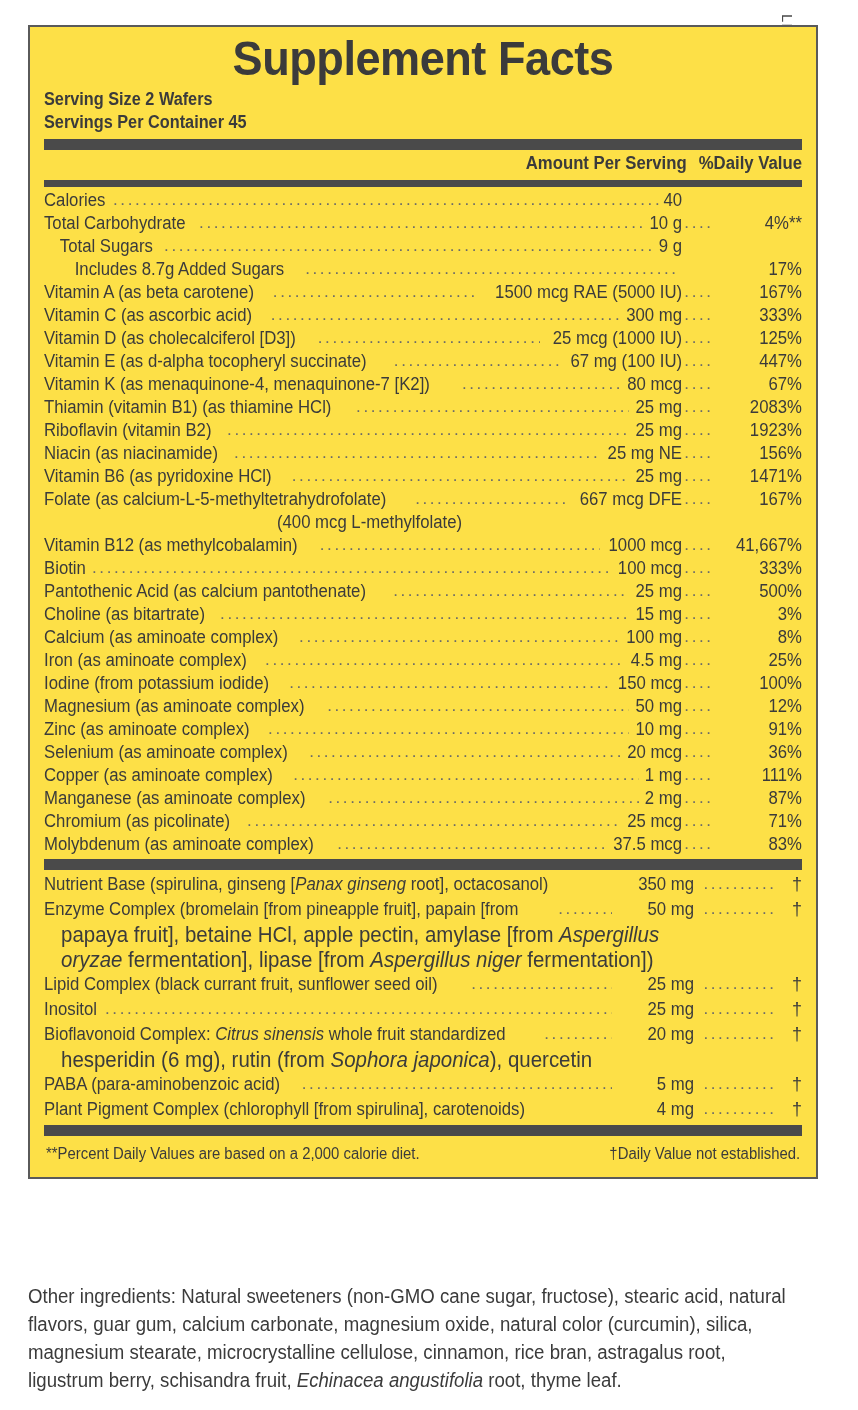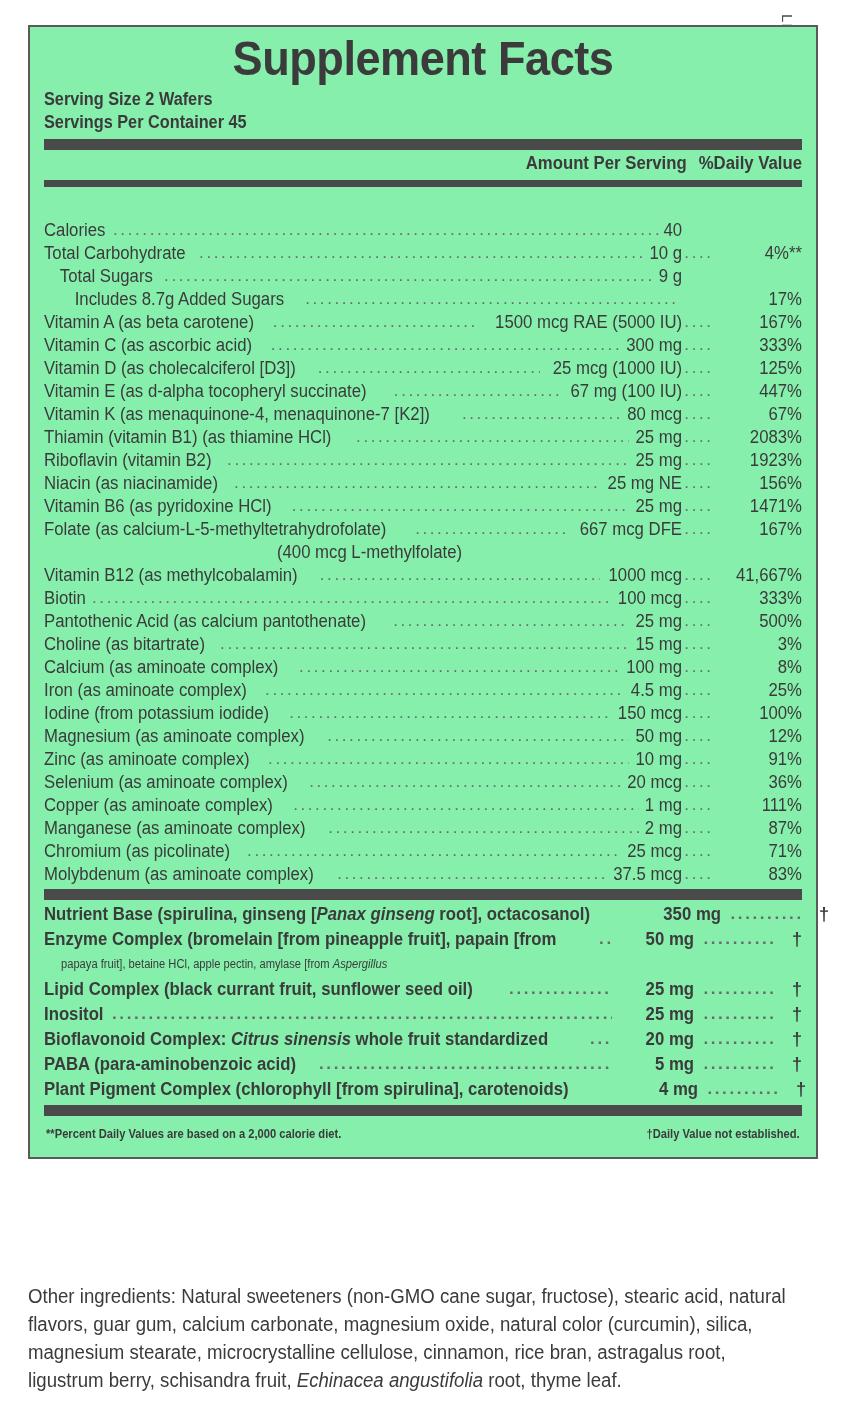--- a/index.html
+++ b/index.html
@@ -27,21 +27,21 @@
     font-family:"Liberation Sans",sans-serif;
   }
 
   
   .panel{
     position:absolute;
     left:28px;top:25px;
     width:790px;
     box-sizing:border-box;
     border:2px solid #5a5a5a;
-    background:#86efac;
+    background:#fde047;
     padding:0 14px 8px 14px;
   }
 
   .title{
     text-align:center;
     font-size:49px;
     font-weight:bold;
     letter-spacing:-0.5px;
     color:#3b3b3b;
     margin:4px 0 2px 0;
@@ -68,21 +68,21 @@
     display:flex;justify-content:flex-end;align-items:baseline;
     font-size:18px;font-weight:bold;color:#3b3b3b;
     padding:3px 0 3px 0;
     transform:scaleX(0.93);
     transform-origin:right center;
     white-space:nowrap;
   }
   .colhead .c1{margin-right:13px;}
 
   
-  .rows{padding-top:2px;margin-top:30px;}
+  .rows{padding-top:2px;}
   .row{
     display:flex;align-items:baseline;
     font-size:18px;line-height:23px;height:23px;
     color:#3b3b3b;white-space:nowrap;
   }
   .row .nm{flex:0 0 auto;transform:scaleX(0.93);transform-origin:left center;}
   .row .lead{
     flex:1 1 auto;min-width:6px;
     overflow:hidden;
     margin:0 3px;
@@ -110,47 +110,47 @@
   .subline{
     font-size:18px;line-height:23px;height:23px;color:#3b3b3b;
     text-align:center;padding-right:120px;white-space:nowrap;
   }
   .subline span{display:inline-block;transform:scaleX(0.93);transform-origin:right center;}
 
   
   .blend{padding-top:2px;}
   .brow{
     display:flex;align-items:flex-end;
-    font-size:18px;line-height:25px;color:#3b3b3b;white-space:nowrap;font-weight:bold;
+    font-size:18px;line-height:25px;color:#3b3b3b;white-space:nowrap;
   }
   .brow .bnm{flex:0 0 auto;transform:scaleX(0.93);transform-origin:left center;}
   .brow .blead{
     flex:1 1 auto;min-width:4px;overflow:hidden;margin:0 4px;
     color:#6a6a6a;letter-spacing:2.6px;font-size:17px;position:relative;top:-1px;
   }
   .brow .bamt{
     flex:0 0 78px;text-align:right;
     transform:scaleX(0.93);transform-origin:right center;
   }
   .brow .blead2{
     flex:0 0 92px;text-align:center;color:#6a6a6a;
     letter-spacing:2.6px;font-size:17px;position:relative;top:-1px;overflow:hidden;
   }
   .brow .bdag{flex:0 0 16px;text-align:right;font-size:18px;}
   .bcont{
-    font-size:12px;line-height:25px;color:#3b3b3b;padding-left:17px;white-space:nowrap;
+    font-size:22px;line-height:25px;color:#3b3b3b;padding-left:17px;white-space:nowrap;
   }
   .bcont span.sc{display:inline-block;transform:scaleX(0.93);transform-origin:left center;}
   i,.it{font-style:italic;}
 
   
   .footnote{
     display:flex;align-items:flex-end;
-    font-size:12px;line-height:26px;color:#3b3b3b;
-    padding:5px 2px 2px 2px;white-space:nowrap;font-weight:bold;
+    font-size:16px;line-height:26px;color:#3b3b3b;
+    padding:5px 2px 2px 2px;white-space:nowrap;
   }
   .footnote .f1{flex:0 0 auto;transform:scaleX(0.93);transform-origin:left center;}
   .footnote .fsp{flex:1 1 auto;}
   .footnote .f2{flex:0 0 auto;transform:scaleX(0.93);transform-origin:right center;}
 
   
   .other{
     position:absolute;
     left:28px;
     top:1282px;
@@ -396,20 +396,21 @@
           <span class="bdag">†</span>
         </div>
         <div class="brow">
           <span class="bnm">Enzyme Complex (bromelain [from pineapple fruit], papain [from</span>
           <span class="blead">...........................................................................................................</span>
           <span class="bamt">50 mg</span>
           <span class="blead2">..........</span>
           <span class="bdag">†</span>
         </div>
         <div class="bcont"><span class="sc">papaya fruit], betaine HCl, apple pectin, amylase [from <i>Aspergillus</i></span></div>
+        <div class="bcont"><span class="sc"><i>oryzae</i> fermentation], lipase [from <i>Aspergillus niger</i> fermentation])</span></div>
         <div class="brow">
           <span class="bnm">Lipid Complex (black currant fruit, sunflower seed oil)</span>
           <span class="blead">...........................................................................................................</span>
           <span class="bamt">25 mg</span>
           <span class="blead2">..........</span>
           <span class="bdag">†</span>
         </div>
         <div class="brow">
           <span class="bnm">Inositol</span>
           <span class="blead">...........................................................................................................</span>
@@ -417,20 +418,21 @@
           <span class="blead2">..........</span>
           <span class="bdag">†</span>
         </div>
         <div class="brow">
           <span class="bnm">Bioflavonoid Complex: <i>Citrus sinensis</i> whole fruit standardized</span>
           <span class="blead">...........................................................................................................</span>
           <span class="bamt">20 mg</span>
           <span class="blead2">..........</span>
           <span class="bdag">†</span>
         </div>
+        <div class="bcont"><span class="sc">hesperidin (6 mg), rutin (from <i>Sophora japonica</i>), quercetin</span></div>
         <div class="brow">
           <span class="bnm">PABA (para-aminobenzoic acid)</span>
           <span class="blead">...........................................................................................................</span>
           <span class="bamt">5 mg</span>
           <span class="blead2">..........</span>
           <span class="bdag">†</span>
         </div>
         <div class="brow">
           <span class="bnm">Plant Pigment Complex (chlorophyll [from spirulina], carotenoids)</span>
           <span class="blead"></span>

